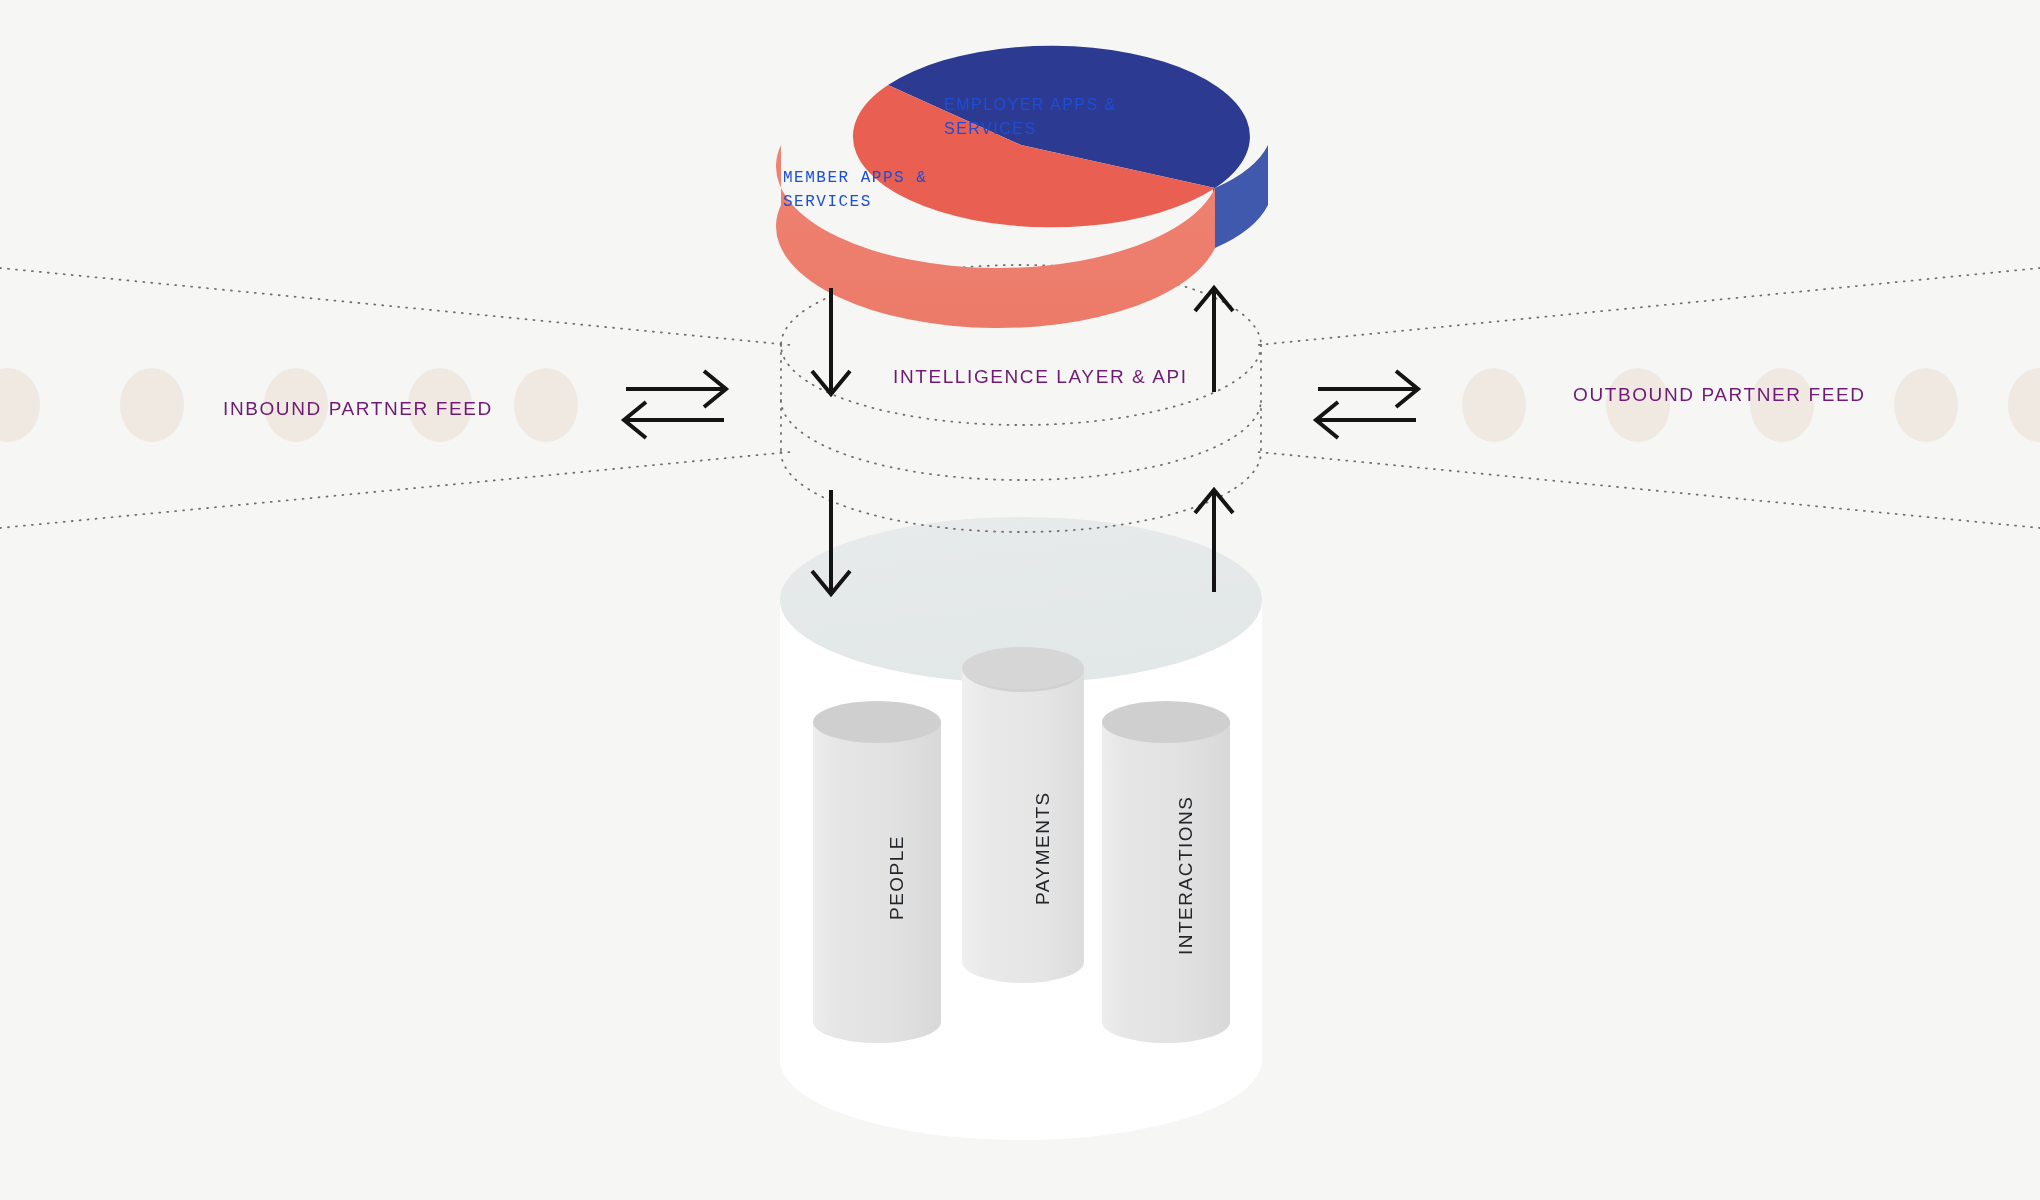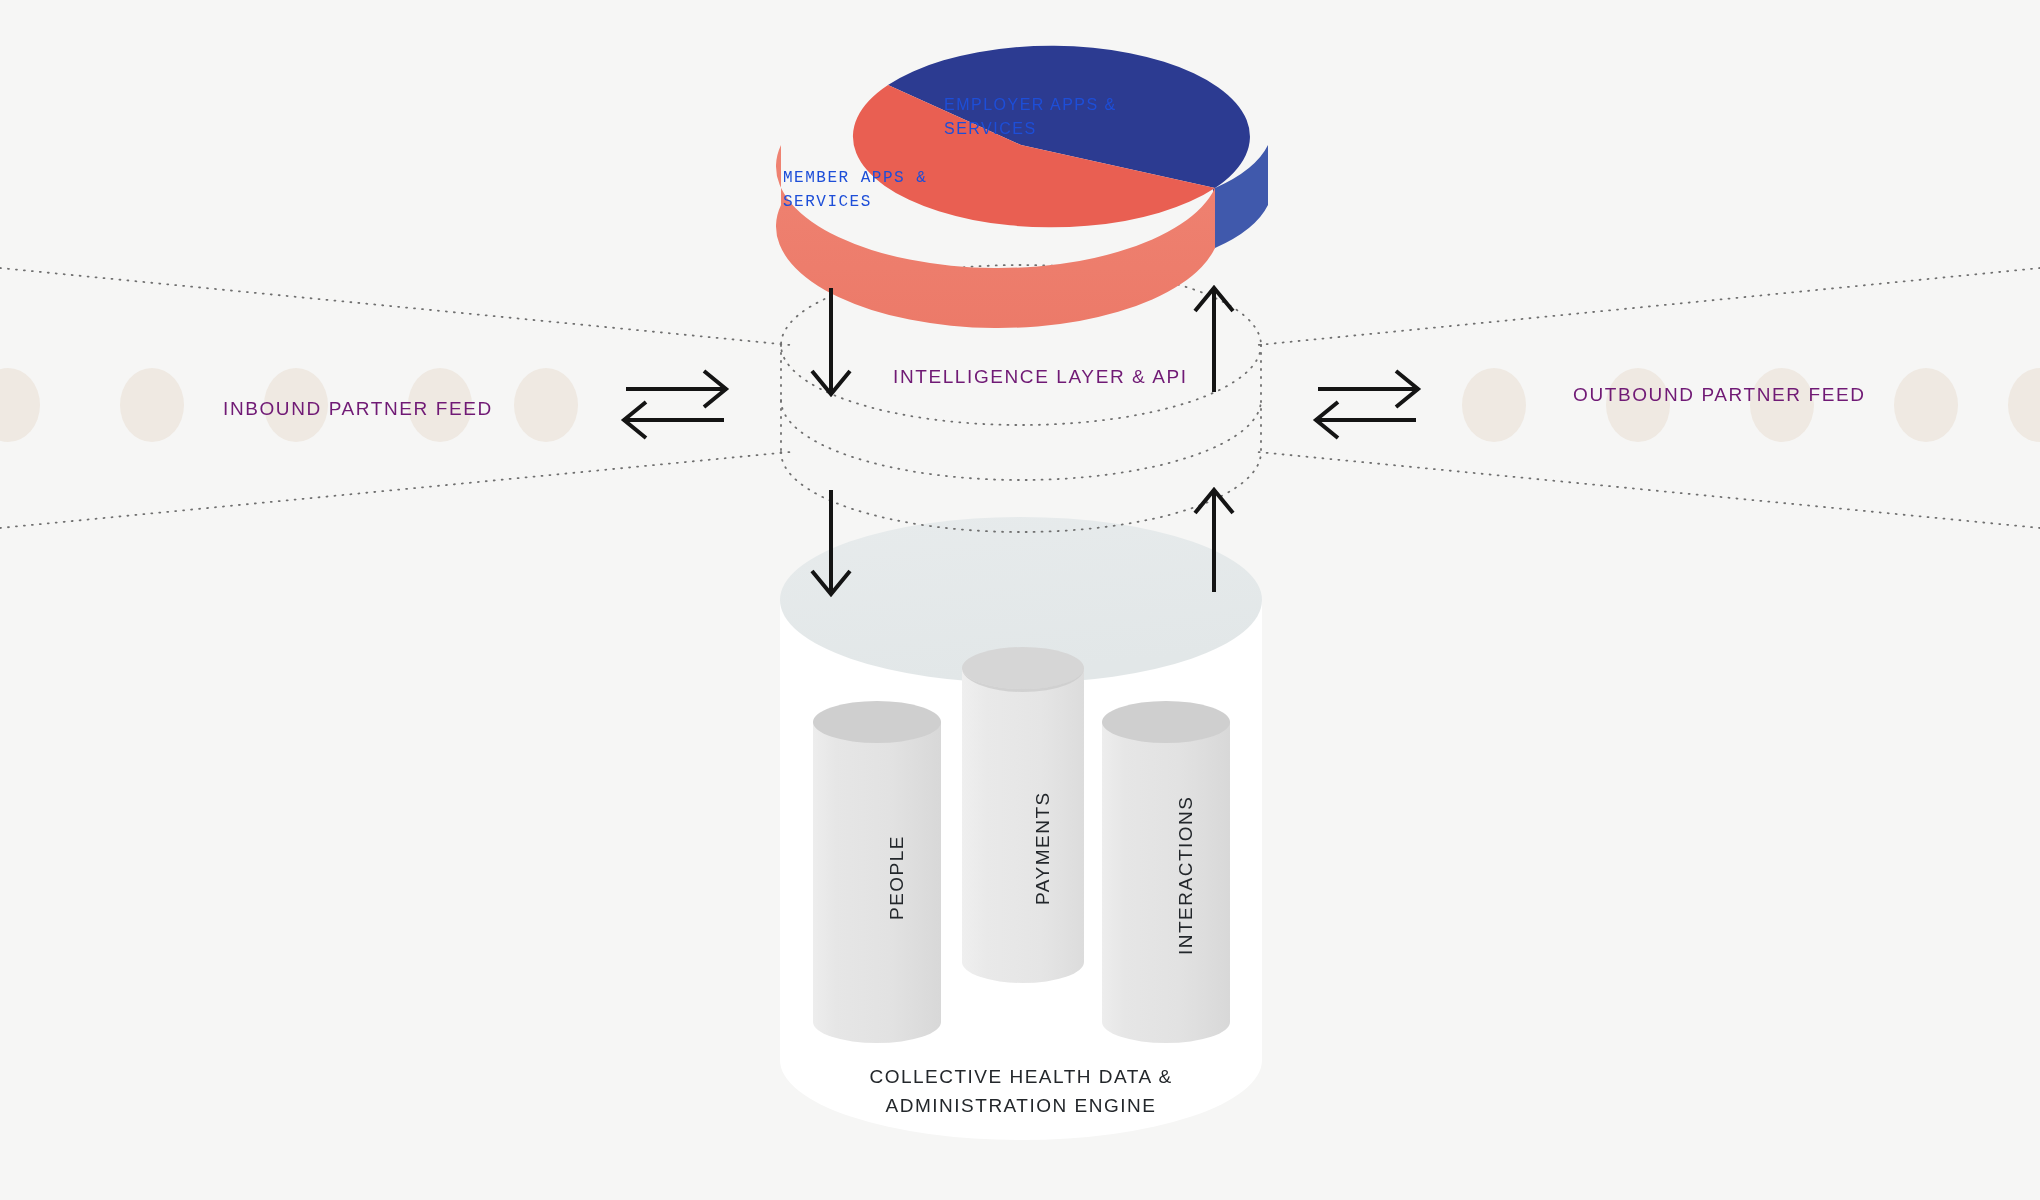--- a/index.html
+++ b/index.html
@@ -212,18 +212,14 @@
   <div class="lbl" style="left:223px; top:398px;">INBOUND PARTNER FEED</div>
 
   <div class="lbl" style="left:1573px; top:384px;">OUTBOUND PARTNER FEED</div>
 
   <div class="cyl-lbl" style="left:886px; top:920px;">PEOPLE</div>
 
   <div class="cyl-lbl" style="left:1032px; top:905px;">PAYMENTS</div>
 
   <div class="cyl-lbl" style="left:1175px; top:955px;">INTERACTIONS</div>
 
-  <div class="eng-lbl" style="left:771px; top:1063px; width:500px;">
-    <div>COLLECTIVE HEALTH DATA &amp;</div>
-    <div>ADMINISTRATION ENGINE</div>
-  </div>
 
 </div>
 
 </body></html>

